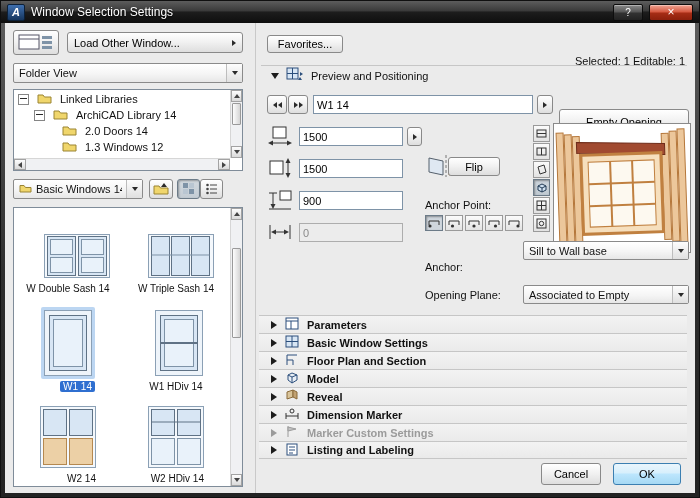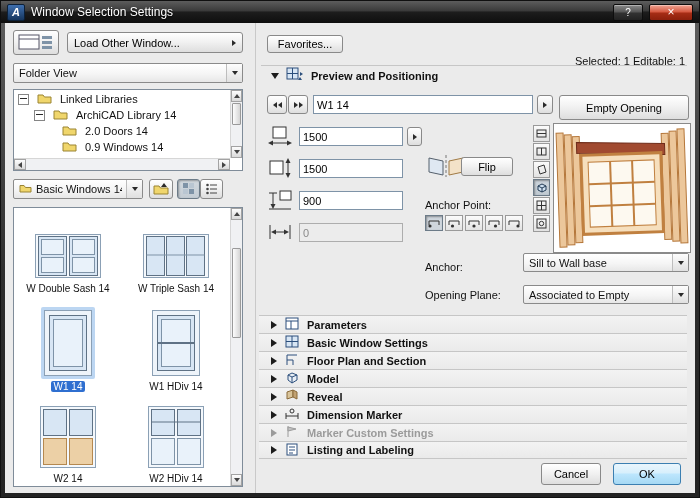--- a/index.html
+++ b/index.html
@@ -38,29 +38,29 @@
   .sthumb{position:absolute;left:1px;right:1px;background:linear-gradient(90deg,#fdfdfd,#d5d5d5);border:1px solid #9a9a9a;border-radius:1px;box-sizing:border-box}
   
   .tree{left:8px;top:66px;width:230px;height:82px;background:#fff;border:1px solid #7f8c99;box-sizing:border-box}
   .trow{height:16px;display:flex;align-items:center;gap:8px;white-space:nowrap;padding-top:0}
   .trow .lbl{font-size:11px}
   .expander{width:9px;height:9px;border:1px solid #858585;background:#fff;position:relative;flex:0 0 auto}
   .expander::before{content:"";position:absolute;left:1px;right:1px;top:3px;height:1px;background:#2a2a2a}
   
   .thumbs{left:8px;top:184px;width:230px;height:280px;background:#fff;border:1px solid #7f8c99;box-sizing:border-box}
   .tgrid{position:absolute;left:0;top:2px;right:12px;bottom:0;display:grid;grid-template-columns:1fr 1fr;grid-template-rows:86px 98px 92px;justify-items:center}
-  .tcell{display:flex;flex-direction:column;align-items:center;justify-content:flex-end;gap:2px;padding-bottom:2px}
+  .tcell{display:flex;flex-direction:column;align-items:flex-end;justify-content:flex-end;gap:2px;padding-bottom:2px}
   .timg{display:flex;align-items:center;justify-content:center;padding:3px;border-radius:2px}
   .tlabel{font-size:10px;padding:0 3px;border-radius:2px}
   .tcell.sel .timg{background:#bcd6f2}
   .tcell.sel .tlabel{background:#2f6fd0;color:#fff}
   
   .status{right:10px;top:32px;font-size:11px}
   .pp-header{left:256px;right:8px;top:42px;height:20px;display:flex;align-items:center;gap:7px;border-top:1px solid #c6c6c6;padding-left:10px;box-sizing:border-box}
-  .pp-header .sec-label{font-weight:bold;font-size:11px}
+  .pp-header .sec-label{font-weight:normal;font-size:11px}
   .acc{left:254px;right:8px;display:flex;align-items:center;gap:8px;height:18px;border-top:1px solid #c6c6c6;padding-left:12px;box-sizing:border-box;background:linear-gradient(#f3f3f3,#eaeaea)}
   .acc .sec-label{font-weight:bold;font-size:11px}
   .acc.last{border-bottom:1px solid #c6c6c6}
   .acc.disabled .sec-label{color:#9b9b9b}
   .acc.disabled .chev-r{border-left-color:#9b9b9b}
   .lbltext{font-size:11px}
   .preview-box{left:548px;top:100px;width:138px;height:130px;background:#fff;border:1px solid #8a8a8a;box-sizing:border-box;display:flex;align-items:center;justify-content:center}
   .strip{left:528px;top:102px;display:flex;flex-direction:column;gap:1px}
   .stripbtn{width:17px;height:17px;display:flex;align-items:center;justify-content:center;background:linear-gradient(#fbfbfb,#e2e2e2);border:1px solid #9a9a9a;box-sizing:border-box}
   .stripbtn.pressed{background:linear-gradient(#cdd5dc,#bfc9d1);box-shadow:inset 1px 1px 2px rgba(0,0,0,.35);border-color:#6c7b88}
@@ -126,21 +126,21 @@
         <div class="trow" style="padding-left:46px">
           <span><svg width="15" height="12">
                 <path d="M1 3 h5 l1.5 2 H14 V11 H1 Z" fill="#f0d66c" stroke="#9a8433"></path>
               </svg></span>
           <span class="lbl">2.0 Doors 14</span>
         </div>
         <div class="trow" style="padding-left:46px">
           <span><svg width="15" height="12">
                 <path d="M1 3 h5 l1.5 2 H14 V11 H1 Z" fill="#f0d66c" stroke="#9a8433"></path>
               </svg></span>
-          <span class="lbl">0.9 Windows 14</span>
+          <span class="lbl">1.3 Windows 12</span>
         </div>
       </div>
       <div class="vsb" style="right:0;top:0;bottom:12px">
         <span class="sbtn" style="left:0;right:0;top:0;height:12px">
             <i class="tri-u"></i>
           </span>
         <span class="sthumb" style="top:13px;height:22px"></span>
         <span class="sbtn" style="left:0;right:0;bottom:0;height:12px">
             <i class="tri-d" style="border-top-color:#444"></i>
           </span>
@@ -303,21 +303,21 @@
     <button class="btn abs navbtn" style="left:283px;top:72px;width:20px;height:19px">
       <span style="display:flex;gap:1px">
           <i class="tri-rr"></i>
           <i class="tri-rr"></i>
         </span>
     </button>
     <input class="field abs" style="left: 308px; top: 72px; width: 220px; height: 19px;" value="W1 14">
     <button class="btn abs" style="left:532px;top:72px;width:16px;height:19px">
       <span class="tri-r"></span>
     </button>
-    <button class="btn abs" style="left:554px;top:72px;width:130px;height:25px">
+    <button class="btn abs" style="left:554px;top:86px;width:130px;height:25px">
       <span>Empty Opening</span>
     </button>
 
     <span class="abs" style="left:262px;top:102px">
       <svg width="26" height="22">
           <rect x="6" y="2" width="13" height="11" fill="#fff" stroke="#333"></rect>
           <line x1="4" y1="18" x2="22" y2="18" stroke="#333"></line>
           <polygon points="1,18 6,15.5 6,20.5" fill="#333"></polygon>
           <polygon points="25,18 20,15.5 20,20.5" fill="#333"></polygon>
         </svg>
@@ -359,21 +359,21 @@
     </span>
     <input class="field abs" style="left: 294px; top: 200px; width: 104px; height: 19px;" disabled="" value="0">
 
     <span class="abs" style="left:420px;top:130px">
       <svg width="42" height="26">
           <polygon points="4,5 18,8 18,22 4,19" fill="#dfe8f2" stroke="#55606c"></polygon>
           <polygon points="38,5 24,8 24,22 38,19" fill="#f3e2c8" stroke="#a07a44"></polygon>
           <line x1="21" y1="2" x2="21" y2="24" stroke="#777" stroke-dasharray="3,2"></line>
         </svg>
     </span>
-    <button class="btn abs" style="left:456px;top:134px;width:52px;height:19px">
+    <button class="btn abs" style="left:443px;top:134px;width:52px;height:19px">
       <span>Flip</span>
     </button>
 
     <span class="abs lbltext" style="left:420px;top:176px">Anchor Point:</span>
     <div class="abs" style="left:420px;top:192px;display:flex;gap:2px">
       <span class="anchorbtn pressed">
           <svg width="12" height="11">
             <line x1="1" y1="3" x2="11" y2="3" stroke="#333"></line>
             <line x1="1" y1="3" x2="1" y2="7" stroke="#333"></line>
             <line x1="11" y1="3" x2="11" y2="7" stroke="#333"></line>
@@ -471,21 +471,21 @@
           <rect x="35" y="36" width="66" height="65" fill="#fdf9f0" stroke="#c08040"></rect>
           <line x1="57" y1="36" x2="57" y2="101" stroke="#c08040" stroke-width="2"></line>
           <line x1="79" y1="36" x2="79" y2="101" stroke="#c08040" stroke-width="2"></line>
           <line x1="35" y1="58" x2="101" y2="58" stroke="#c08040" stroke-width="2"></line>
           <line x1="35" y1="80" x2="101" y2="80" stroke="#c08040" stroke-width="2"></line>
         </g>
       </svg>
     </div>
 
     <span class="abs lbltext" style="left:420px;top:238px">Anchor:</span>
-    <div class="combo abs" style="left:518px;top:230px;width:166px;height:19px">
+    <div class="combo abs" style="left:518px;top:218px;width:166px;height:19px">
       <span class="ctext">Sill to Wall base</span>
       <span class="cbtn">
           <i class="tri-d"></i>
         </span>
     </div>
     <span class="abs lbltext" style="left:420px;top:266px">Opening Plane:</span>
     <div class="combo abs" style="left:518px;top:262px;width:166px;height:19px">
       <span class="ctext">Associated to Empty</span>
       <span class="cbtn">
           <i class="tri-d"></i>

